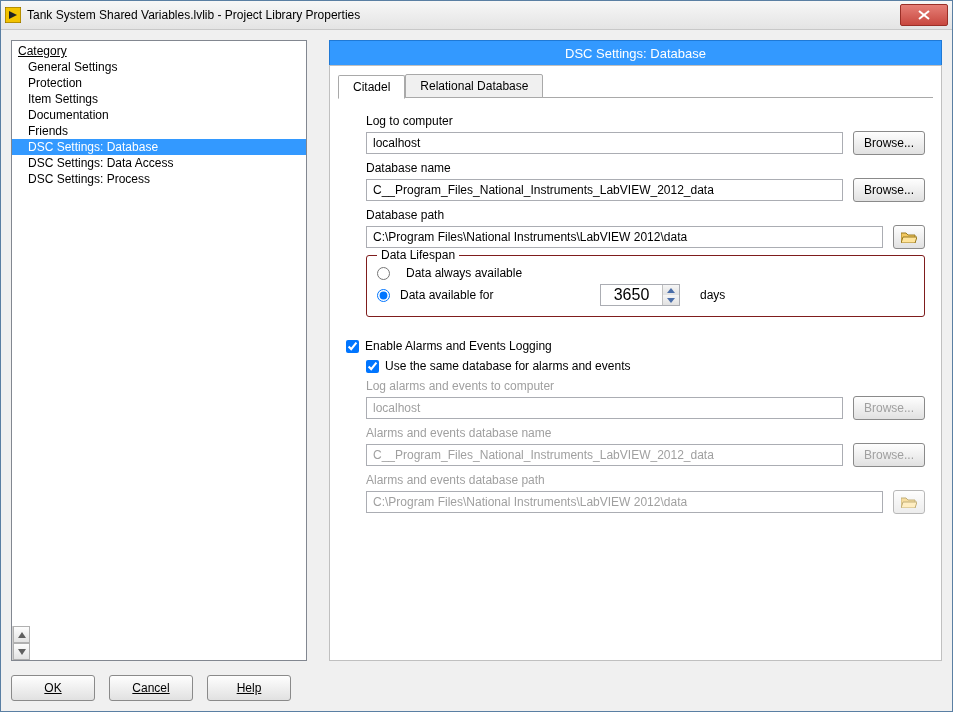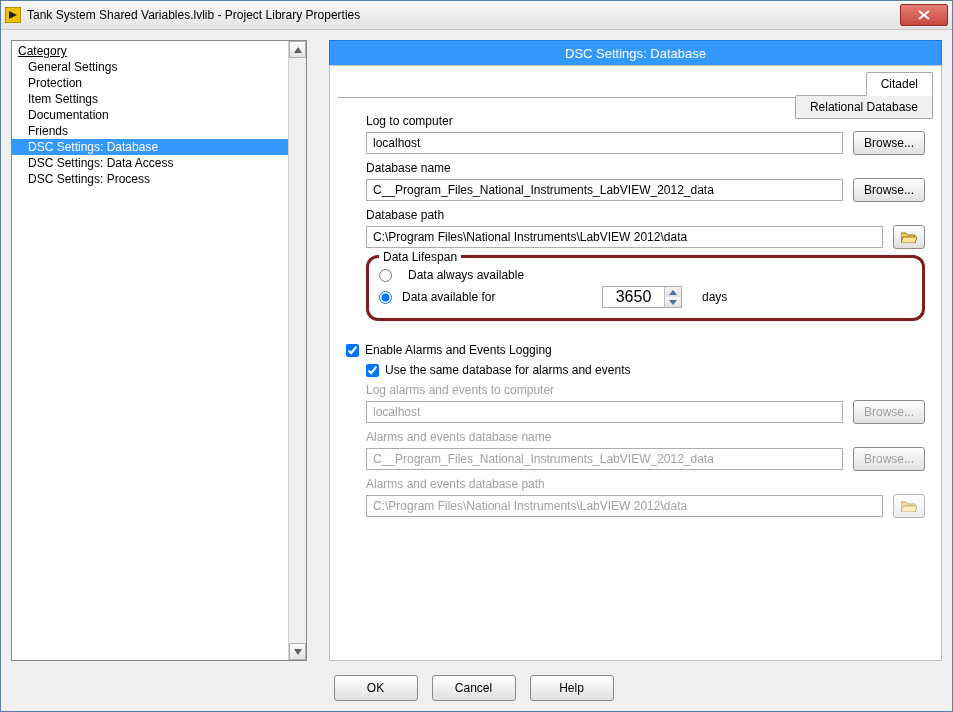--- a/index.html
+++ b/index.html
@@ -65,21 +65,21 @@
     display: flex;
     gap: 22px;
     min-height: 0;
   }
   
   .category-panel {
     width: 296px;
     border: 1px solid #828790;
     background: #fff;
     display: flex;
-    flex-direction: row;
+    flex-direction: column;
     box-sizing: border-box;
   }
   .category-list {
     flex: 1;
     overflow: hidden;
     padding: 2px 0;
   }
   .category-list .header {
     padding: 1px 6px;
     color: #000;
@@ -140,21 +140,20 @@
     box-sizing: border-box;
     overflow: hidden;
   }
   
   .tabstrip {
     display: flex;
     align-items: flex-end;
     height: 26px;
     margin-bottom: 0;
     position: relative;
-    flex-direction: column;
   }
   .tabstrip::after {
     content: "";
     position: absolute;
     bottom: 0;
     left: 0;
     right: 0;
     border-bottom: 1px solid #a9a9a9;
     z-index: 0;
   }
@@ -243,22 +242,22 @@
     background: linear-gradient(to bottom, #fefefe, #e1e1e1);
     border-radius: 3px;
     display: flex;
     align-items: center;
     justify-content: center;
   }
   .icon-btn:disabled {
     opacity: 0.6;
   }
   .fieldset {
-    border: 3px solid #7f1d1d;
-    border-radius: 12px;
+    border: 1px solid #7f1d1d;
+    border-radius: 3px;
     padding: 6px 27px 10px 10px;
     margin-top: 6px;
     position: relative;
   }
   .fieldset .legend {
     position: absolute;
     top: -8px;
     left: 10px;
     background: #fff;
     padding: 0 4px;
@@ -299,23 +298,24 @@
   .spinner .spin-btn {
     flex: 1;
     background: linear-gradient(to bottom, #f6f6f6, #e1e1e1);
     display: flex;
     align-items: center;
     justify-content: center;
   }
   
   .footer {
     display: flex;
-    justify-content: center;
+    justify-content: flex-start;
     gap: 14px;
     padding: 14px 6px 0 0;
+    text-decoration: underline;
   }
   .footer .btn {
     min-width: 84px;
     height: 26px;
   }
   svg { display: block; }
 </style>
 </head>
 <body>
 

